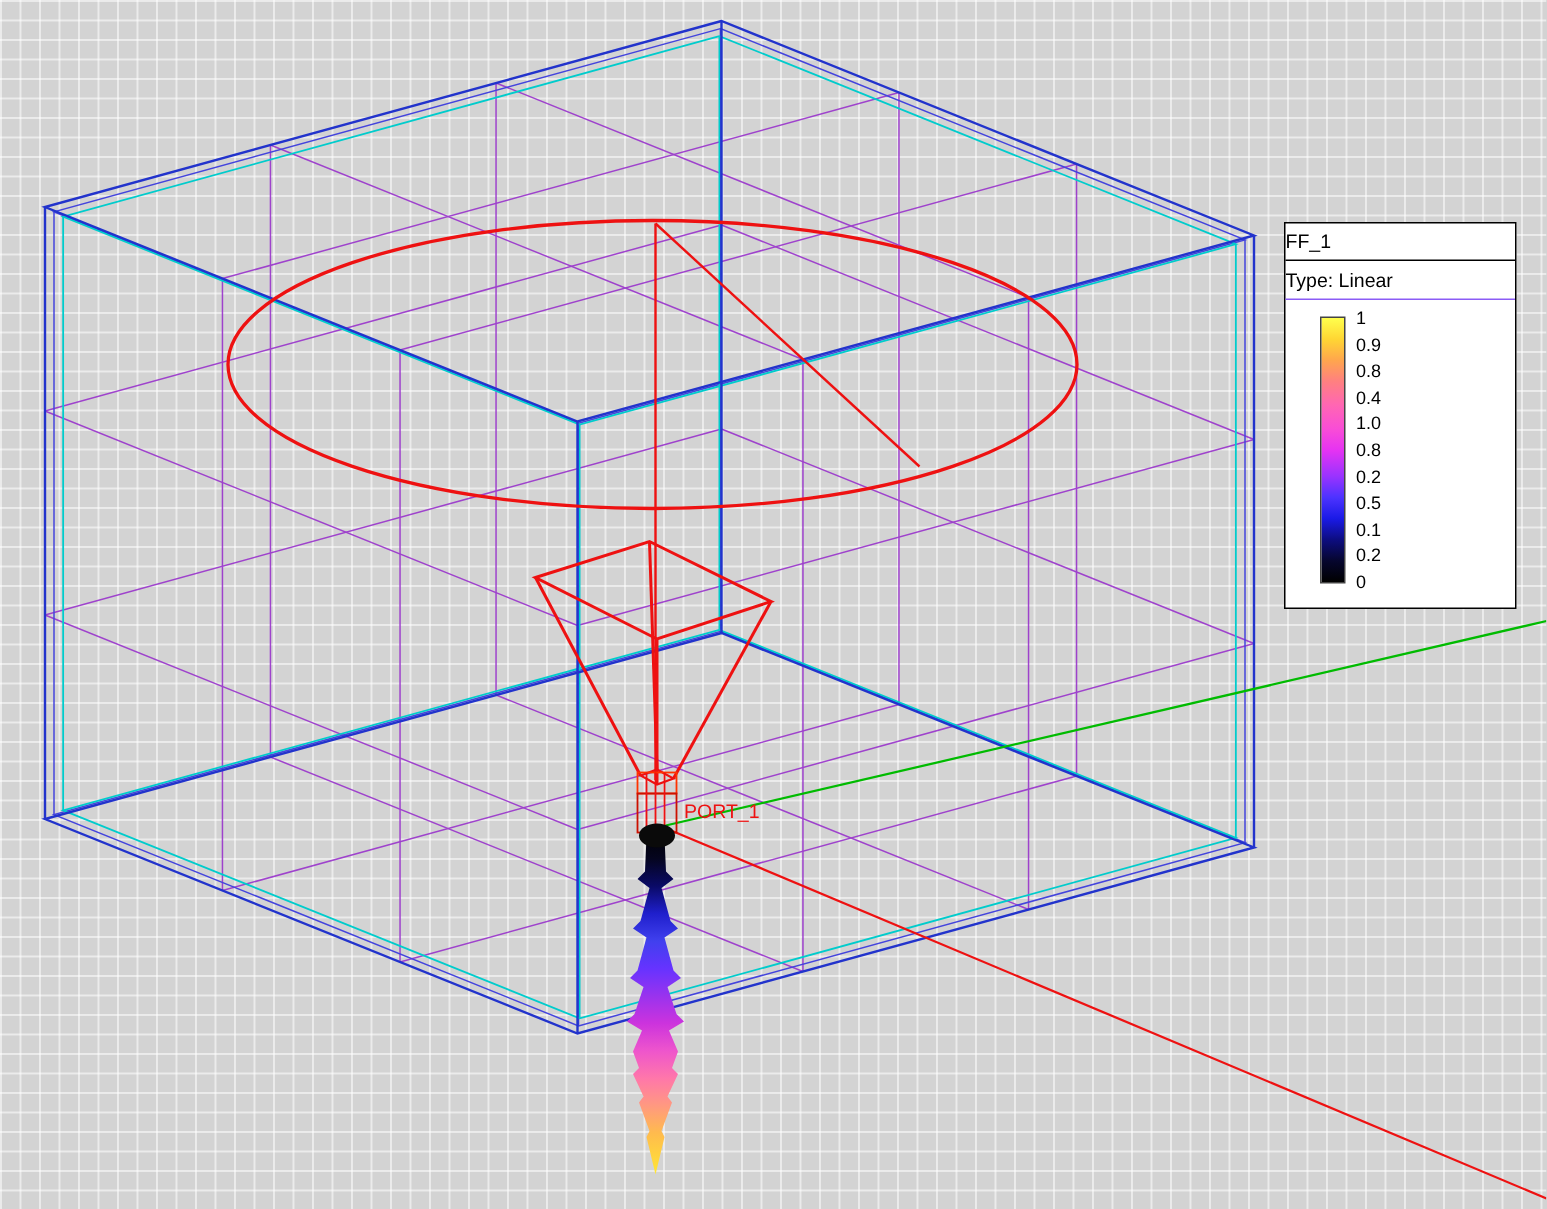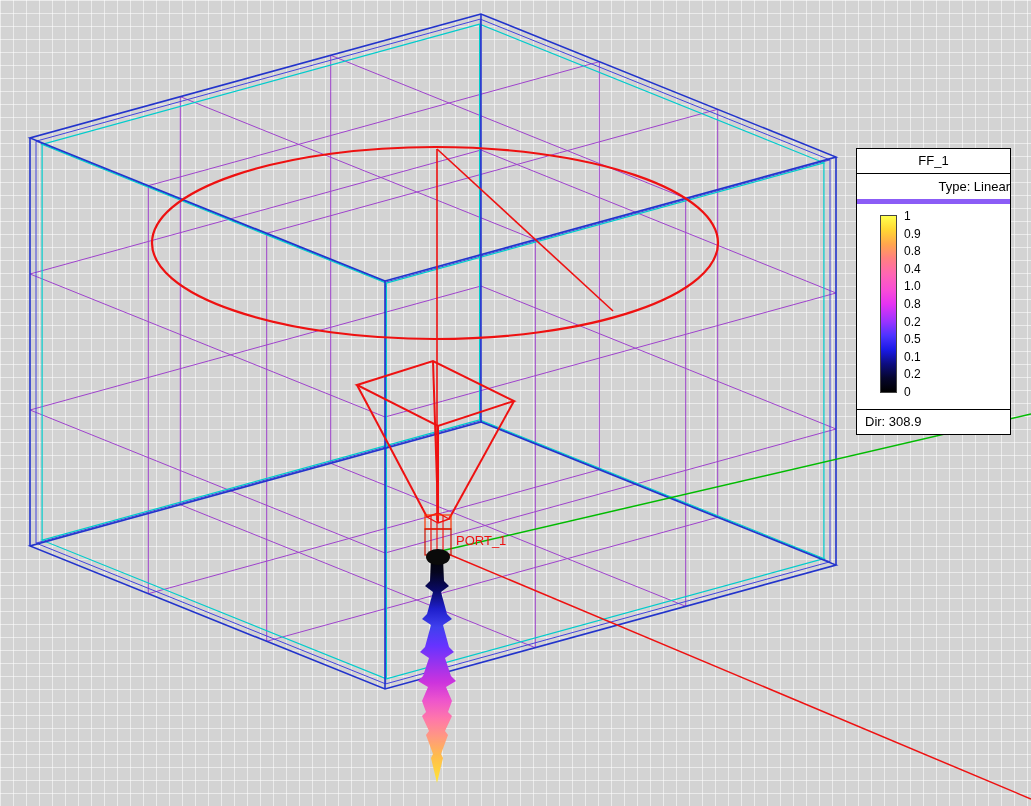--- a/index.html
+++ b/index.html
@@ -17,22 +17,22 @@
     background-size:13px 13px;
   }
   .scene{position:absolute;left:0;top:0;}
 
   
   .legend{
     position:absolute;left:856px;top:148px;width:155px;
     background:#ffffff;border:1px solid #000;
     color:#000;font-size:13px;box-sizing:border-box;
   }
-  .legend-title{height:24px;line-height:24px;text-align:center;border-bottom:1px solid #000;}
-  .legend-type{height:25px;line-height:25px;text-align:right;border-bottom:5px solid #8b5cf6;}
+  .legend-title{height:24px;line-height:24px;border-bottom:1px solid #000;}
+  .legend-type{height:25px;line-height:25px;text-align:left;border-bottom:1px solid #8b5cf6;}
   .legend-body{display:flex;padding:11px 6px 10px 23px;}
   .colorbar{
     width:17px;height:178px;border:1px solid #444;box-sizing:border-box;
     background:linear-gradient(to bottom,
       #ffff4d 0%, #ffd633 8%, #ffa64d 16%, #ff8080 24%, #ff66b3 33%,
       #f94dd6 42%, #e633f2 50%, #9933ff 60%, #4d33ff 68%, #1a1ae6 76%,
       #0d0d80 84%, #06062e 92%, #000000 100%);
   }
   .tick-col{
     display:flex;flex-direction:column;justify-content:space-between;
@@ -190,16 +190,15 @@
         <span>0.4</span>
         <span>1.0</span>
         <span>0.8</span>
         <span>0.2</span>
         <span>0.5</span>
         <span>0.1</span>
         <span>0.2</span>
         <span>0</span>
       </div>
     </div>
-    <div class="legend-dir">Dir: 308.9</div>
   </div>
 
 </div>
 
 </body></html>

